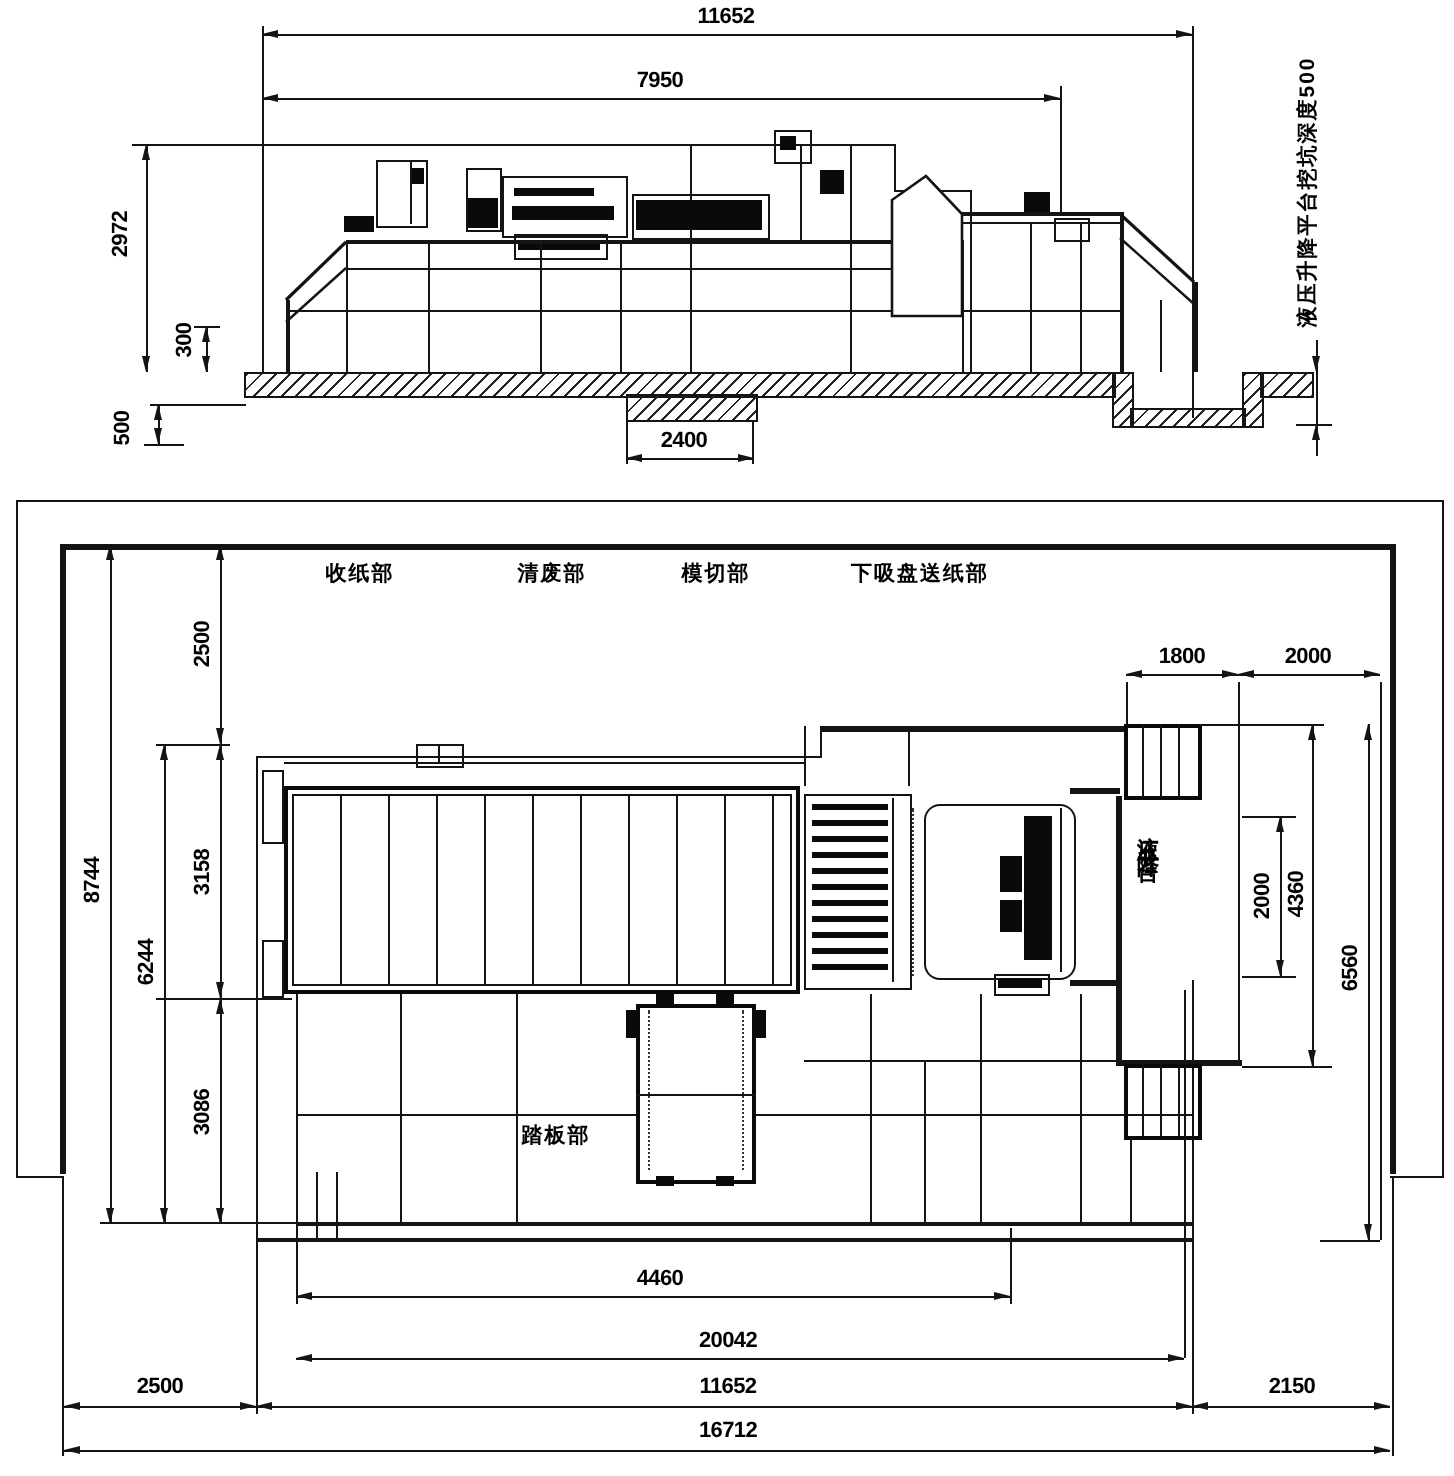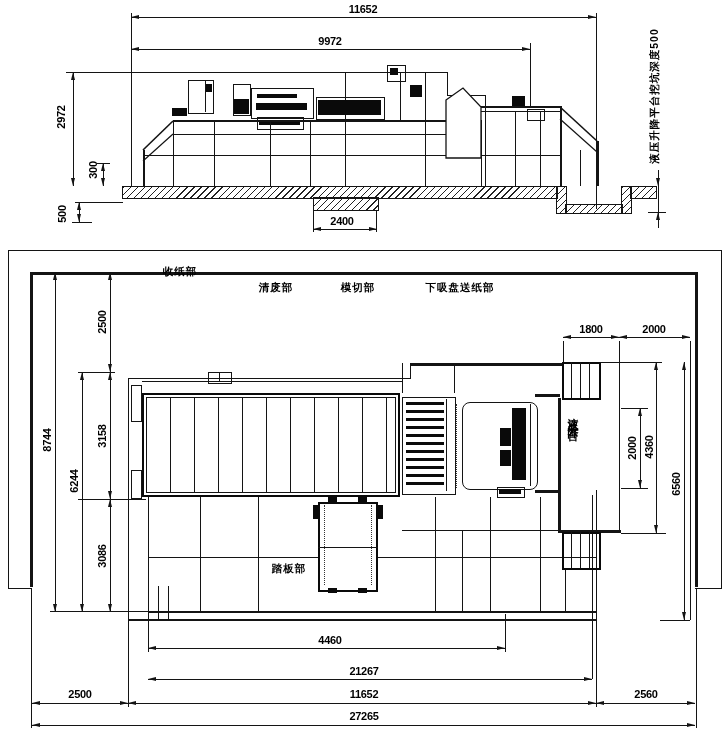--- a/index.html
+++ b/index.html
@@ -38,21 +38,21 @@
     <i class="l" style="left:530px;top:43px;width:1px;height:65px"></i>
 
     <i class="l" style="left:131px;top:17px;width:465px;height:1px"></i>
     <i class="aL" style="left:131px;top:15px"></i>
     <i class="aR" style="left:588px;top:15px"></i>
     <span class="t" style="left:363px;top:9px">11652</span>
 
     <i class="l" style="left:131px;top:49px;width:399px;height:1px"></i>
     <i class="aL" style="left:131px;top:47px"></i>
     <i class="aR" style="left:522px;top:47px"></i>
-    <span class="t" style="left:330px;top:41px">9972</span>
+    <span class="t" style="left:330px;top:41px">7950</span>
 
     <i class="l" style="left:66px;top:72px;width:65px;height:1px"></i>
     <i class="l" style="left:73px;top:72px;width:1px;height:114px"></i>
     <i class="aU" style="left:71px;top:72px"></i>
     <i class="aD" style="left:71px;top:178px"></i>
     <span class="t tv" style="left:61px;top:117px">2972</span>
 
     <i class="l" style="left:97px;top:163px;width:13px;height:1px"></i>
     <i class="l" style="left:103px;top:163px;width:1px;height:23px"></i>
     <i class="aU" style="left:101px;top:163px"></i>
@@ -148,21 +148,21 @@
 
     <i class="l" style="left:8px;top:250px;width:713px;height:1px"></i>
     <i class="l" style="left:8px;top:250px;width:1px;height:339px"></i>
     <i class="l" style="left:721px;top:250px;width:1px;height:339px"></i>
     <i class="l" style="left:8px;top:588px;width:24px;height:1px"></i>
     <i class="l" style="left:695px;top:588px;width:27px;height:1px"></i>
     <i class="l" style="left:30px;top:272px;width:668px;height:2.5px"></i>
     <i class="l" style="left:30px;top:272px;width:2.5px;height:315px"></i>
     <i class="l" style="left:695px;top:272px;width:2.5px;height:315px"></i>
 
-    <span class="t cjk" style="left:180px;top:271px">收纸部</span>
+    <span class="t cjk" style="left:180px;top:287px">收纸部</span>
     <span class="t cjk" style="left:276px;top:287px">清废部</span>
     <span class="t cjk" style="left:358px;top:287px">模切部</span>
     <span class="t cjk" style="left:460px;top:287px">下吸盘送纸部</span>
 
     <i class="l" style="left:128px;top:378px;width:1px;height:243px"></i>
     <i class="l" style="left:128px;top:378px;width:283px;height:1px"></i>
     <i class="l" style="left:410px;top:363px;width:1px;height:16px"></i>
     <i class="l" style="left:410px;top:363px;width:153px;height:2.5px"></i>
     <i class="l" style="left:596px;top:490px;width:1px;height:131px"></i>
     <i class="l" style="left:128px;top:619px;width:468px;height:2px"></i>
@@ -245,21 +245,21 @@
       <i class="l" style="left:318px;top:547px;width:60px;height:1px"></i>
       <i class="dot" style="left:324px;top:505px;width:1px;height:80px"></i>
       <i class="dot" style="left:371px;top:505px;width:1px;height:80px"></i>
       <i class="dark" style="left:313px;top:505px;width:6px;height:14px"></i>
       <i class="dark" style="left:377px;top:505px;width:6px;height:14px"></i>
       <i class="dark" style="left:328px;top:497px;width:9px;height:5px"></i>
       <i class="dark" style="left:358px;top:497px;width:9px;height:5px"></i>
       <i class="dark" style="left:328px;top:588px;width:9px;height:5px"></i>
       <i class="dark" style="left:358px;top:588px;width:9px;height:5px"></i>
     </div>
-    <span class="t cjk" style="left:289px;top:568px">踏板部</span>
+    <span class="t cjk" style="left:278px;top:568px">踏板部</span>
 
     <i class="l" style="left:110px;top:272px;width:1px;height:340px"></i>
     <i class="aU" style="left:108px;top:272px"></i>
     <i class="aD" style="left:108px;top:364px"></i>
     <i class="aU" style="left:108px;top:372px"></i>
     <i class="aD" style="left:108px;top:491px"></i>
     <i class="aU" style="left:108px;top:499px"></i>
     <i class="aD" style="left:108px;top:604px"></i>
     <i class="l" style="left:78px;top:372px;width:37px;height:1px"></i>
     <i class="l" style="left:78px;top:499px;width:68px;height:1px"></i>
@@ -307,33 +307,33 @@
 
     <i class="l" style="left:148px;top:614px;width:1px;height:38px"></i>
     <i class="l" style="left:505px;top:614px;width:1px;height:38px"></i>
     <i class="l" style="left:148px;top:648px;width:357px;height:1px"></i>
     <i class="aL" style="left:148px;top:646px"></i>
     <i class="aR" style="left:497px;top:646px"></i>
     <span class="t" style="left:330px;top:640px">4460</span>
     <i class="l" style="left:148px;top:679px;width:444px;height:1px"></i>
     <i class="aL" style="left:148px;top:677px"></i>
     <i class="aR" style="left:584px;top:677px"></i>
-    <span class="t" style="left:364px;top:671px">21267</span>
+    <span class="t" style="left:364px;top:671px">20042</span>
     <i class="l" style="left:31px;top:589px;width:1px;height:139px"></i>
     <i class="l" style="left:128px;top:621px;width:1px;height:86px"></i>
     <i class="l" style="left:596px;top:621px;width:1px;height:86px"></i>
     <i class="l" style="left:696px;top:589px;width:1px;height:139px"></i>
     <i class="l" style="left:32px;top:703px;width:663px;height:1px"></i>
     <i class="aL" style="left:32px;top:701px"></i>
     <i class="aR" style="left:120px;top:701px"></i>
     <i class="aL" style="left:128px;top:701px"></i>
     <i class="aR" style="left:588px;top:701px"></i>
     <i class="aL" style="left:596px;top:701px"></i>
     <i class="aR" style="left:687px;top:701px"></i>
     <span class="t" style="left:80px;top:694px">2500</span>
     <span class="t" style="left:364px;top:694px">11652</span>
-    <span class="t" style="left:646px;top:694px">2560</span>
+    <span class="t" style="left:646px;top:694px">2150</span>
     <i class="l" style="left:32px;top:725px;width:663px;height:1px"></i>
     <i class="aL" style="left:32px;top:723px"></i>
     <i class="aR" style="left:687px;top:723px"></i>
-    <span class="t" style="left:364px;top:716px">27265</span>
+    <span class="t" style="left:364px;top:716px">16712</span>
   </div>
 </div>
 
 </body></html>

